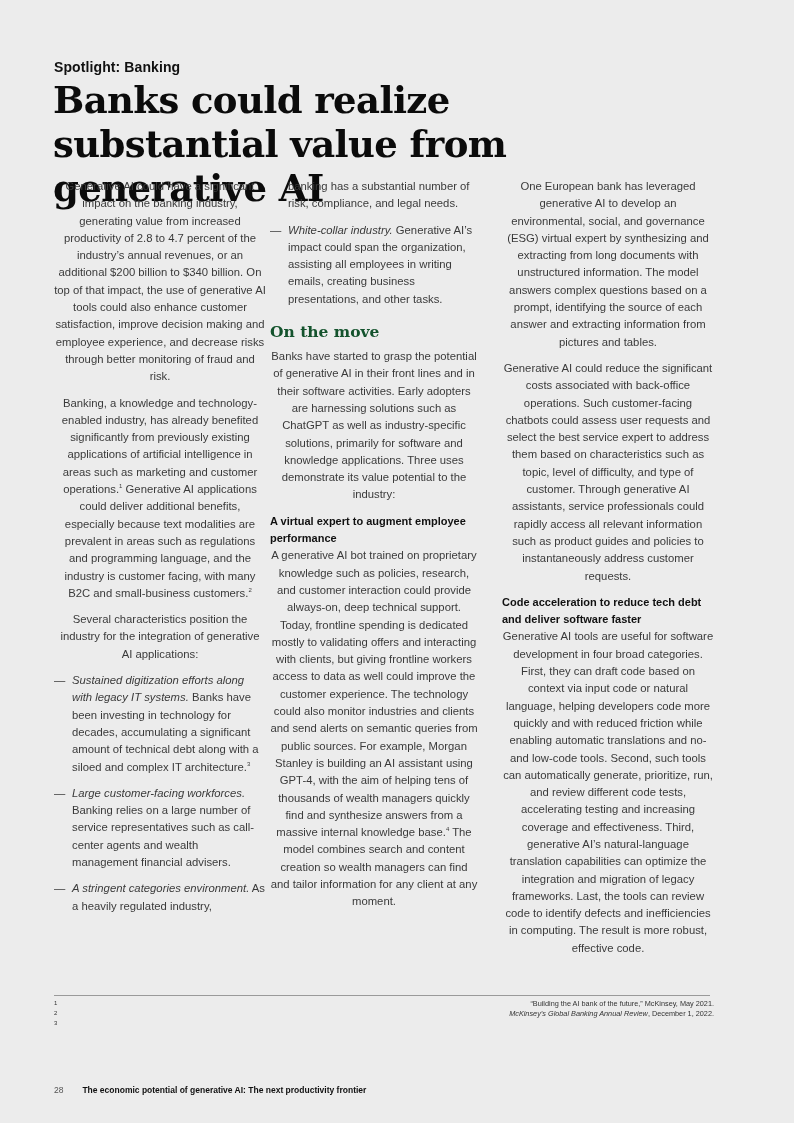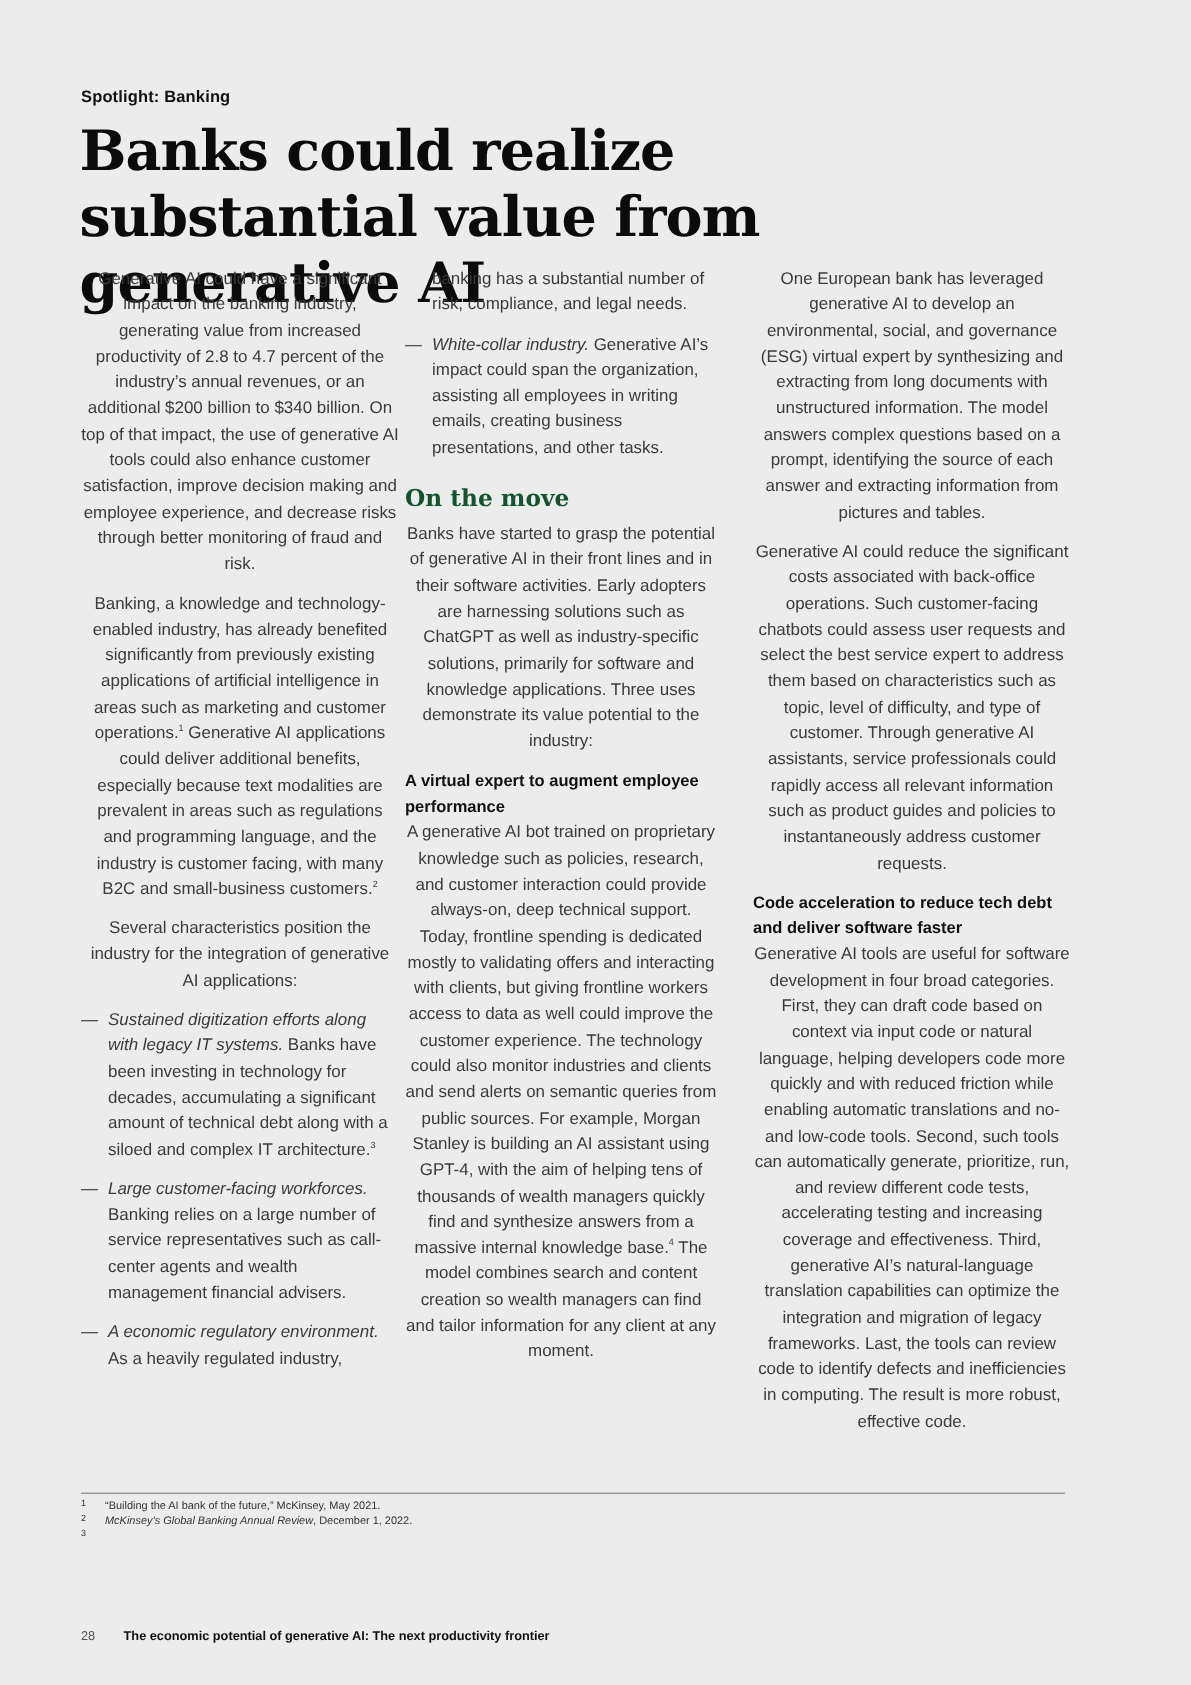--- a/index.html
+++ b/index.html
@@ -6,21 +6,21 @@
   body {
     width: 794px; height: 1123px;
     background: #ececec;
     color: #333;
     font-family: "Liberation Sans", sans-serif;
     position: relative;
     overflow: hidden;
   }
   .kicker {
     position: absolute; left: 54px; top: 59px;
-    font-size: 11px; font-weight: bold; color: #111;
+    font-size: 14px; font-weight: bold; color: #111;
     letter-spacing: 0.1px;
   }
   .title {
     position: absolute; left: 53px; top: 78px; width: 600px;
     font-family: "DejaVu Serif", serif;
     font-size: 37px; font-weight: bold; line-height: 44px;
     color: #0b0b0b; letter-spacing: -0.6px; margin: 0;
   }
   .col {
     position: absolute; top: 178px;
@@ -46,21 +46,21 @@
   }
   sup { font-size: 6px; vertical-align: super; line-height: 0; }
   .rule {
     position: absolute; left: 54px; top: 995px; width: 656px; height: 1px;
     background: #9a9a9a;
   }
   .footnotes {
     position: absolute; left: 54px; top: 999px; width: 660px;
     font-size: 7.3px; line-height: 10px; color: #333;
   }
-  .fn { position: relative; padding-left: 16px; }
+  .fn { position: relative; padding-left: 16px; text-align: right; }
   .fn .num { position: absolute; left: 0; top: -1px; font-size: 6px; }
   .page-footer {
     position: absolute; left: 54px; top: 1085px;
     font-size: 8.5px; color: #111;
   }
   .page-num { color: #555; display: inline-block; width: 26px; }
   .running-title { font-weight: bold; }
 </style>
 </head>
 <body>
@@ -76,21 +76,21 @@
     <li>
       <span class="dash">—</span>
       <em>Sustained digitization efforts along with legacy IT systems.</em><span> Banks have been investing in technology for decades, accumulating a significant amount of technical debt along with a siloed and complex IT architecture.</span><sup>3</sup>
     </li>
     <li>
       <span class="dash">—</span>
       <em>Large customer-facing workforces.</em><span> Banking relies on a large number of service representatives such as call-center agents and wealth management financial advisers.</span>
     </li>
     <li>
       <span class="dash">—</span>
-      <em>A economic regulatory environment.</em><span> As a heavily regulated industry,</span>
+      <em>A stringent categories environment.</em><span> As a heavily regulated industry,</span>
     </li>
   </ul>
 </div>
 
 <div class="col col2">
   <ul class="bullets">
     <li class="cont">banking has a substantial number of risk, compliance, and legal needs.</li>
     <li>
       <span class="dash">—</span>
       <em>White-collar industry.</em><span> Generative AI’s impact could span the organization, assisting all employees in writing emails, creating business presentations, and other tasks.</span>

